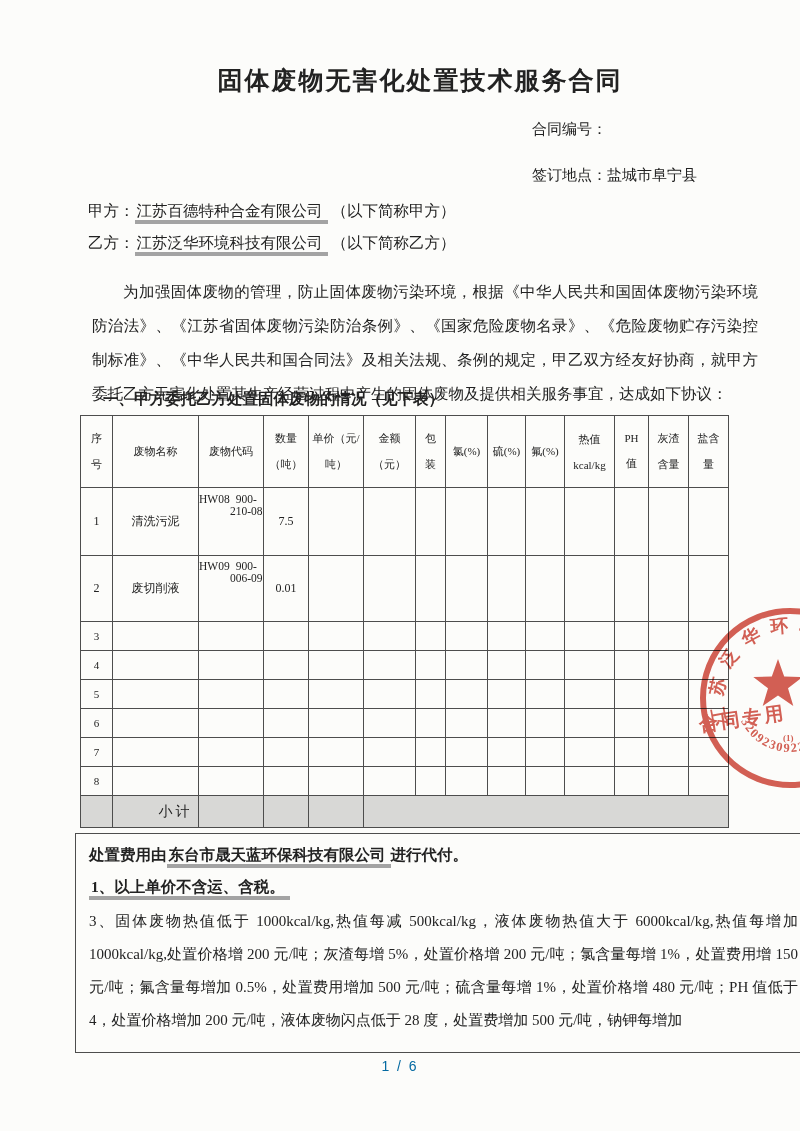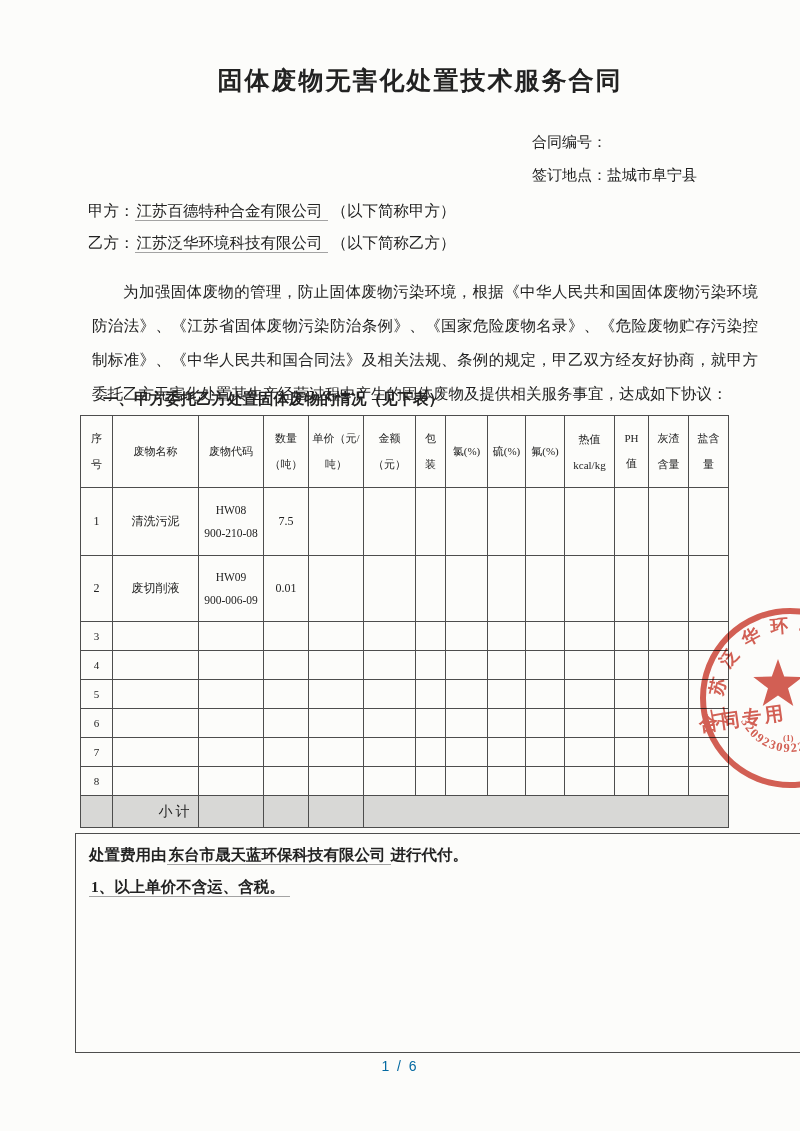--- a/index.html
+++ b/index.html
@@ -1,36 +1,36 @@
 <!DOCTYPE html>
 <html><head>
 <meta charset="utf-8">
 <style>
   html,body{margin:0;padding:0;background:#ffffff;}
   .page{position:relative;width:800px;height:1131px;background:#fcfcfa;overflow:hidden;
         font-family:"Liberation Serif","DejaVu Serif",serif;color:#222;}
   .title{position:absolute;top:64px;left:0;width:100%;margin:0;text-align:center;
          font-size:25px;font-weight:bold;letter-spacing:2px;padding-left:20px;}
   .meta{position:absolute;left:532px;font-size:15px;}
-  .meta-no{top:133px;}
+  .meta-no{top:120px;}
   .meta-place{top:166px;}
   .party{position:absolute;left:88px;font-size:15.5px;}
   .party-a{top:201px;}
   .party-b{top:233px;}
-  .u{border-bottom:1px solid #a3a3a3;padding:0 5px 1px 2px;margin-top:38px;}
+  .u{border-bottom:4px solid #a3a3a3;padding:0 5px 1px 2px;margin-top:38px;}
   .intro{position:absolute;left:80px;top:263px;width:666px;margin:12px;font-size:15.5px;
          line-height:34px;text-align:justify;text-indent:2em;}
   .sec-heading{position:absolute;left:103px;top:389px;font-size:15.5px;font-weight:bold;}
   table.waste{position:absolute;left:80px;top:415px;width:648px;border-collapse:collapse;table-layout:fixed;}
   .waste th,.waste td{border:1px solid #4d4d4d;padding:0;text-align:center;font-weight:normal;overflow:hidden;}
   .waste th{font-size:11px;}
   .waste td{font-size:12px;}
   .hw{display:flex;flex-direction:column;justify-content:space-evenly;height:62px;}
   .hl:empty{display:none;}
-  .cw{display:flex;flex-direction:column;justify-content:space-evenly;height:58px;font-size:11.5px;}
+  .cw{display:flex;flex-direction:row;justify-content:space-evenly;height:58px;font-size:11.5px;}
   tr.hrow{height:72px;}
   tr.r1{height:68px;}
   tr.r2{height:66px;}
   tr.rs{height:29px;}
   tr.rs td{font-size:11px;}
   tr.subtotal{height:32px;background:#d8d8d6;}
   tr.subtotal td{font-size:14px;letter-spacing:3px;padding-left:40px;}
   .notes-box{position:absolute;left:75px;top:833px;width:737px;height:220px;box-sizing:border-box;
              border:1px solid #4d4d4d;padding:5px 13px 0 13px;}
   .note{margin:0;font-size:15.5px;font-weight:bold;line-height:32px;}
@@ -311,20 +311,21 @@
       <td colspan="9"></td>
     </tr>
   </tbody>
     </table>
 
   <div class="notes-box">
     <p class="note">
       <span>处置费用由</span><span class="u">东台市晟天蓝环保科技有限公司</span><span>进行代付。</span>
     </p>
     <p class="note"><span class="u">1、以上单价不含运、含税。</span></p>
+    <p class="note3">3、固体废物热值低于 1000kcal/kg,热值每减 500kcal/kg，液体废物热值大于 6000kcal/kg,热值每增加 1000kcal/kg,处置价格增 200 元/吨；灰渣每增 5%，处置价格增 200 元/吨；氯含量每增 1%，处置费用增 150 元/吨；氟含量每增加 0.5%，处置费用增加 500 元/吨；硫含量每增 1%，处置价格增 480 元/吨；PH 值低于 4，处置价格增加 200 元/吨，液体废物闪点低于 28 度，处置费增加 500 元/吨，钠钾每增加</p>
   </div>
 
   <div class="footer">1 / 6</div>
 
   <svg class="seal" width="140" height="240" viewBox="0 0 140 240">
     <defs>
       <path id="ringArc" d="M68 144 A67 67 0 1 1 194 138" fill="none"></path>
       <path id="numArc" d="M81 141 A54 54 0 0 0 174 149" fill="none"></path>
     </defs>
     <circle cx="130" cy="118" r="87" fill="none" stroke="#cf4a3d" stroke-width="6"></circle>

